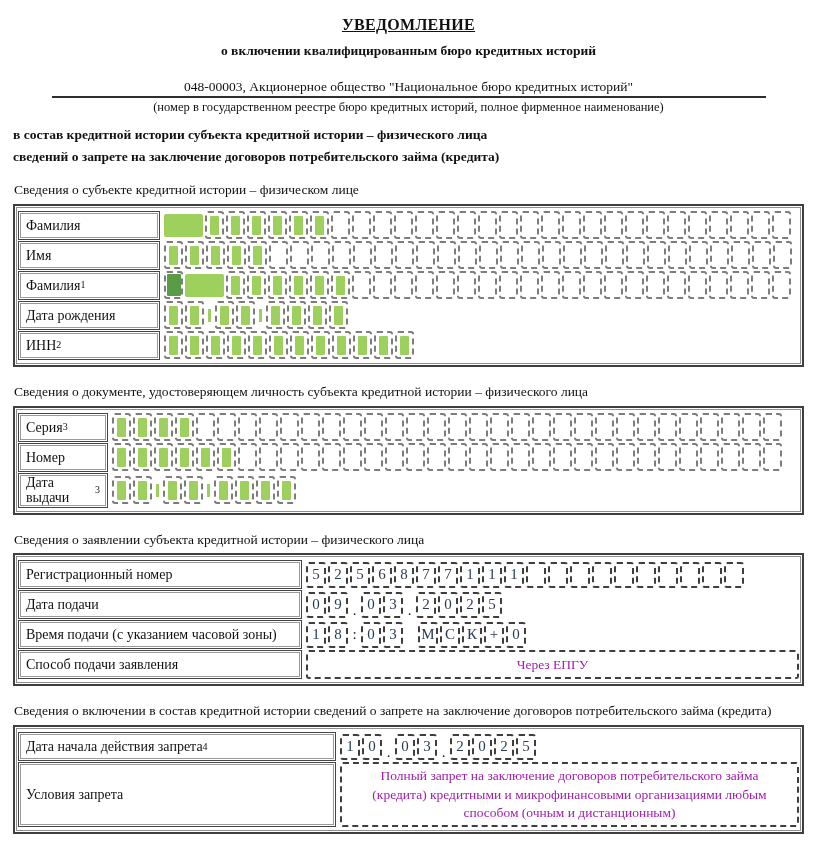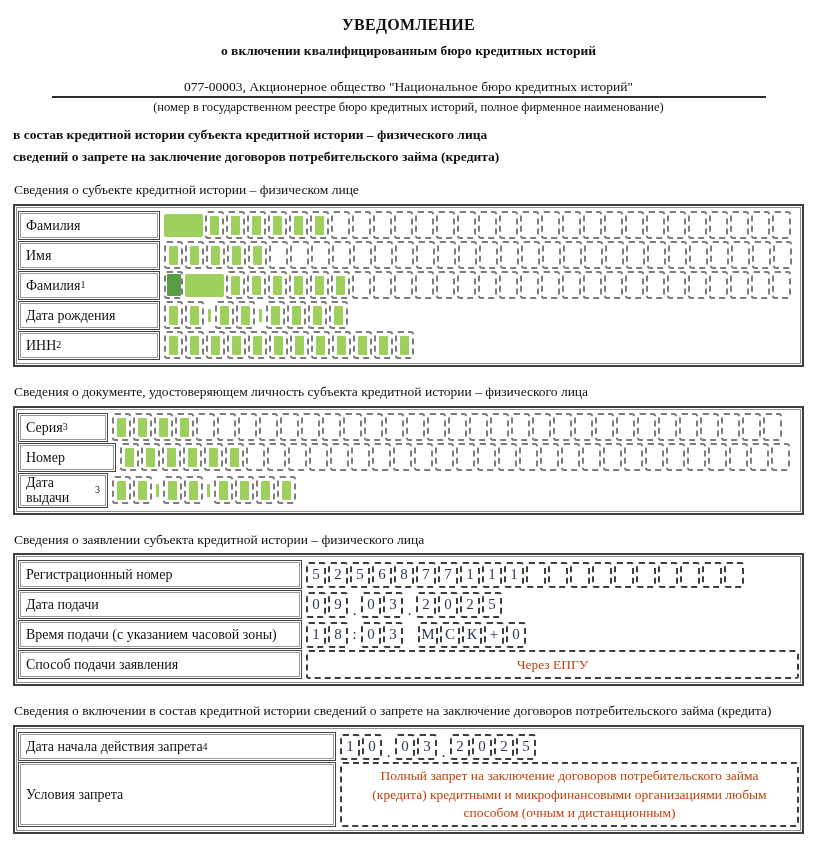--- a/index.html
+++ b/index.html
@@ -7,21 +7,21 @@
     position:relative;
     width:817px;height:850px;
     box-sizing:border-box;
     padding:8px 13px 0 13px;
     background:#ffffff;
     font-family:"Liberation Serif","DejaVu Serif",serif;
     color:#111;
     overflow:hidden;
   }
   
-  .title{ text-align:center; font-weight:bold; font-size:16px; margin-top:8px; letter-spacing:.3px;}
+  .title{ text-align:center; font-weight:bold; font-size:16px; margin-top:8px; letter-spacing:.3px;text-decoration:underline;}
   .subtitle{ text-align:center; font-weight:bold; font-size:13.5px; margin-top:9px;}
   .org-line{
     width:714px; margin:20px auto 0; text-align:center;
     font-size:13.5px; border-bottom:2px solid #2e2e2e; padding-bottom:1px;
   }
   .org-caption{ text-align:center; font-size:12.5px; margin-top:2px;}
   .purpose{ text-align:left; font-weight:bold; font-size:13.5px; margin-top:12px;}
   .purpose + .purpose{ margin-top:6px;}
   
   .section-heading{ font-weight:normal; font-size:13.5px; margin:17px 0 5px 1px; line-height:1.25;}
@@ -59,30 +59,30 @@
   .sep{ flex:none; width:9px; margin-right:2px; text-align:center; font-size:15px; color:#222;
         display:flex; justify-content:center; height:28px;}
   .sep.dot{ align-items:flex-end;}
   .sep.colon{ align-items:center;}
   .gap-spacer{ flex:none; width:13px;}
   .text-cell{
     flex:1; box-sizing:border-box;
     border:2px dashed #3e3e3e; border-radius:3px;
     display:flex; align-items:center; justify-content:center;
     text-align:center; font-size:13.5px; line-height:1.35;
-    padding:3px 12px; color:#c2410c;
+    padding:3px 12px; color:#a21caf;
   }
 </style>
 </head>
 <body>
 
 <div class="page">
   <div class="title">УВЕДОМЛЕНИЕ</div>
   <div class="subtitle">о включении квалифицированным бюро кредитных историй</div>
-  <div class="org-line">077-00003, Акционерное общество "Национальное бюро кредитных историй"</div>
+  <div class="org-line">048-00003, Акционерное общество "Национальное бюро кредитных историй"</div>
   <div class="org-caption">(номер в государственном реестре бюро кредитных историй, полное фирменное наименование)</div>
   <div class="purpose">в состав кредитной истории субъекта кредитной истории – физического лица</div>
   <div class="purpose">сведений о запрете на заключение договоров потребительского займа (кредита)</div>
   <div id="sections">
       <div class="section-heading">Сведения о субъекте кредитной истории – физическом лице</div>
       <div class="doc-table">
         <div class="row">
           <div class="label-cell" style="width: 142px;">
             <span>Фамилия</span>
           </div>
@@ -350,21 +350,21 @@
             <div class="box"></div>
             <div class="box"></div>
             <div class="box"></div>
             <div class="box"></div>
             <div class="box"></div>
             <div class="box"></div>
             <div class="box"></div>
           </div>
         </div>
         <div class="row">
-          <div class="label-cell" style="width: 98px;">
+          <div class="label-cell" style="width: 90px;">
             <span>Номер</span>
           </div>
           <div class="boxes">
             <div class="box">
               <div class="mark" style="background: rgb(158, 208, 94);"></div>
             </div>
             <div class="box">
               <div class="mark" style="background: rgb(158, 208, 94);"></div>
             </div>
             <div class="box">

